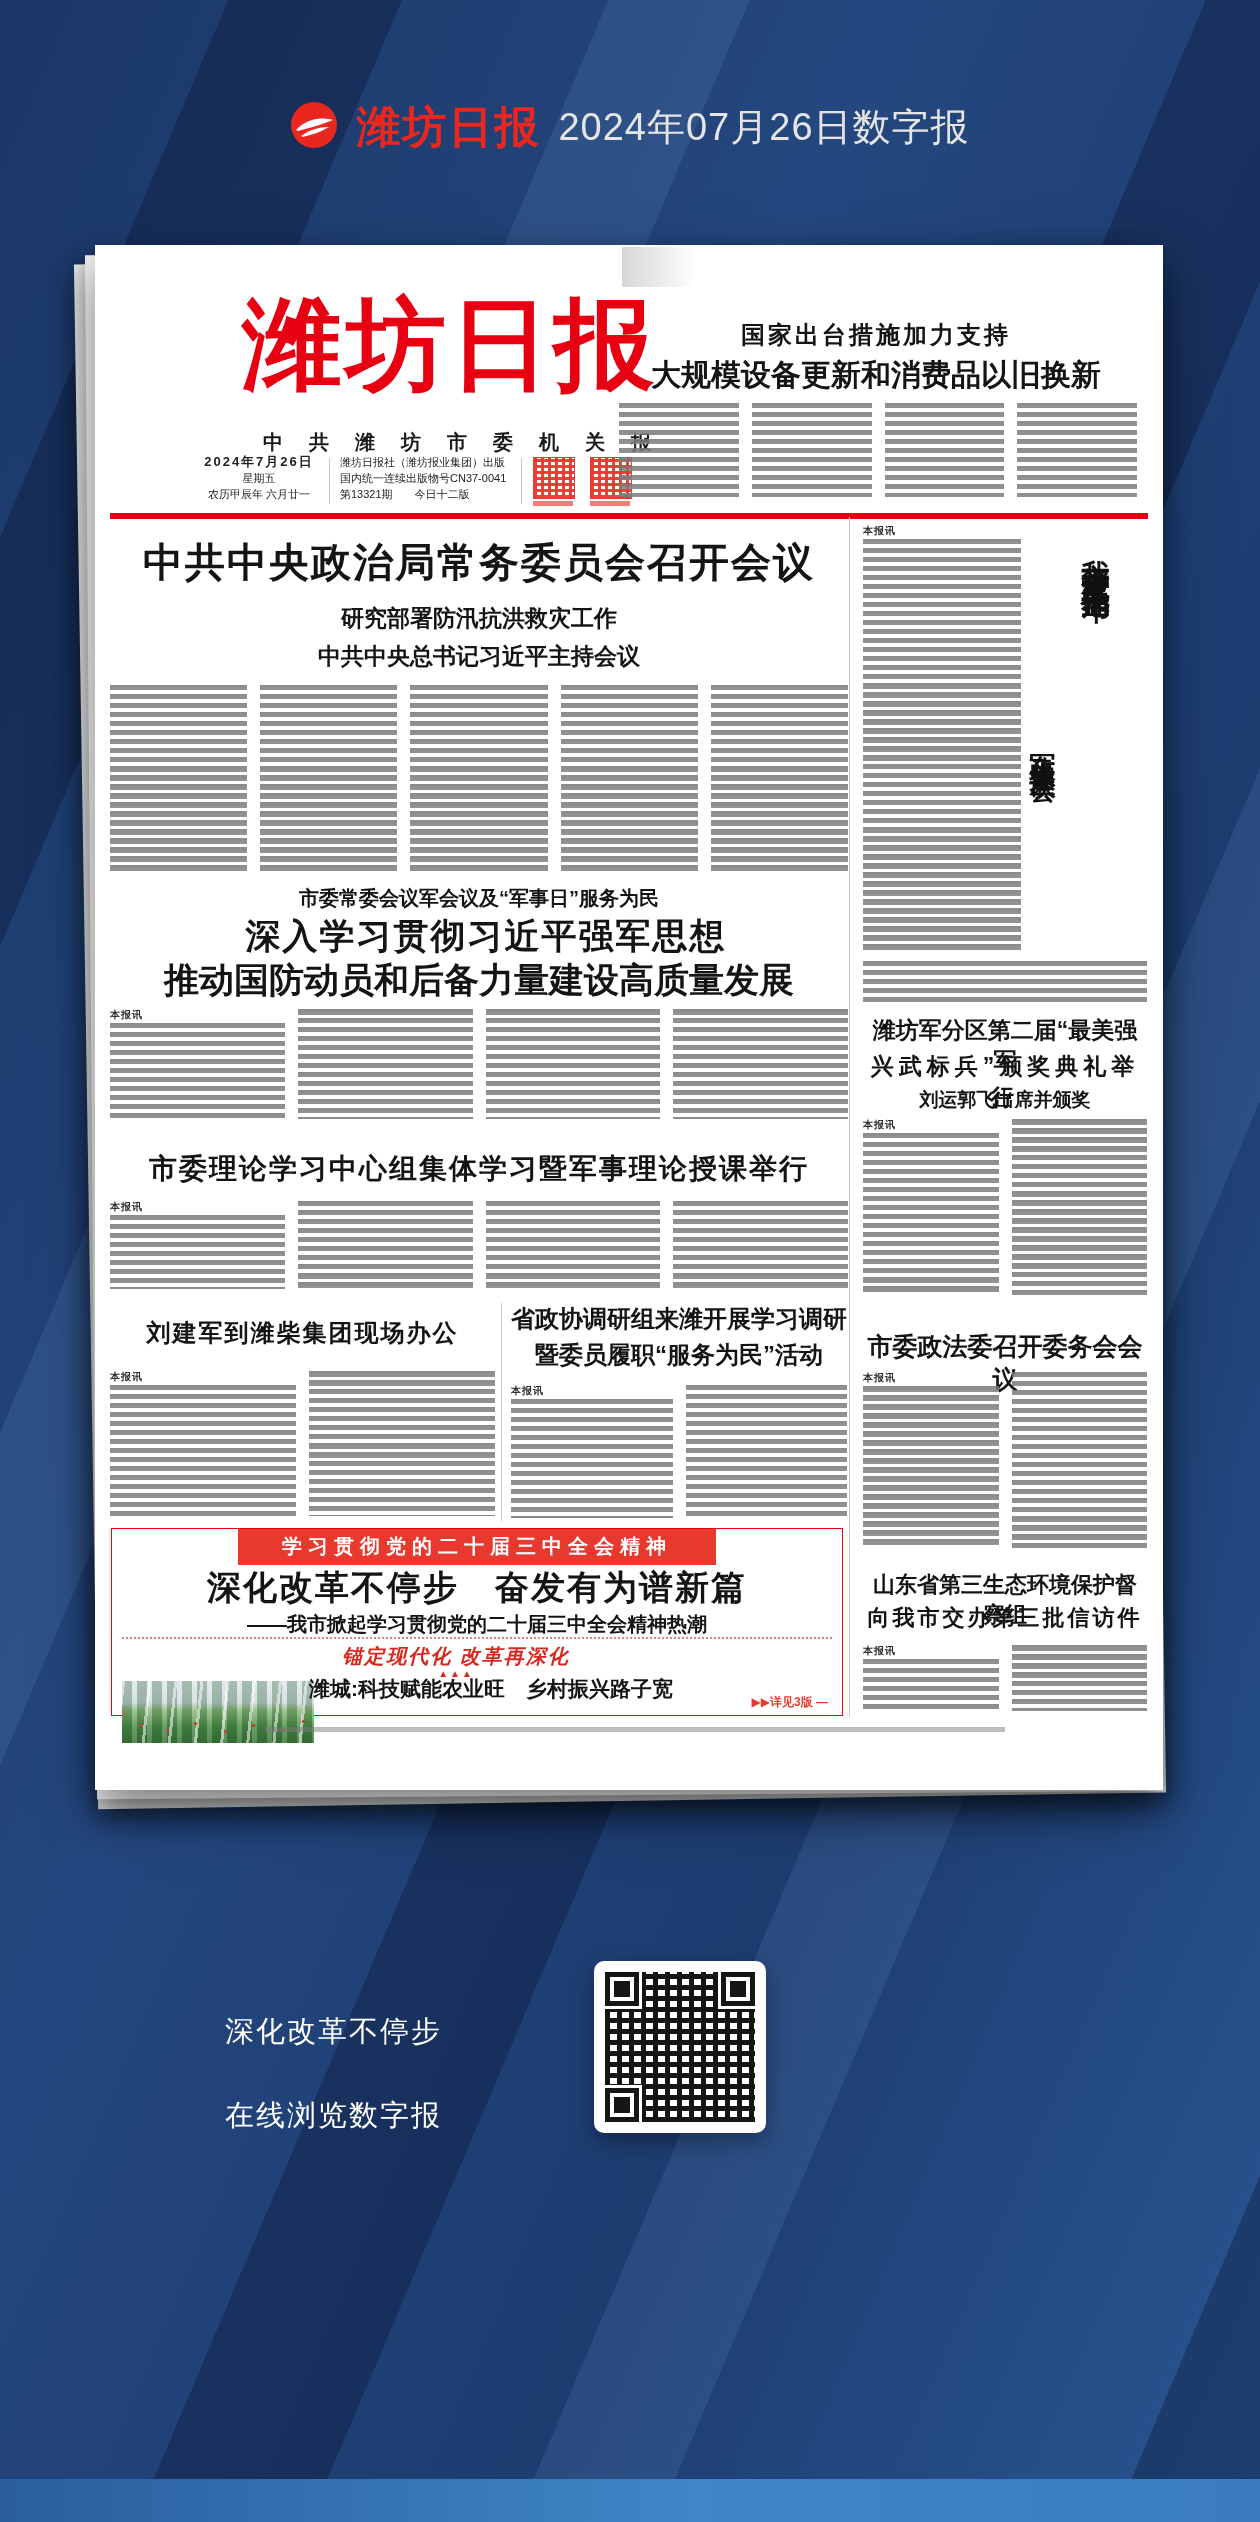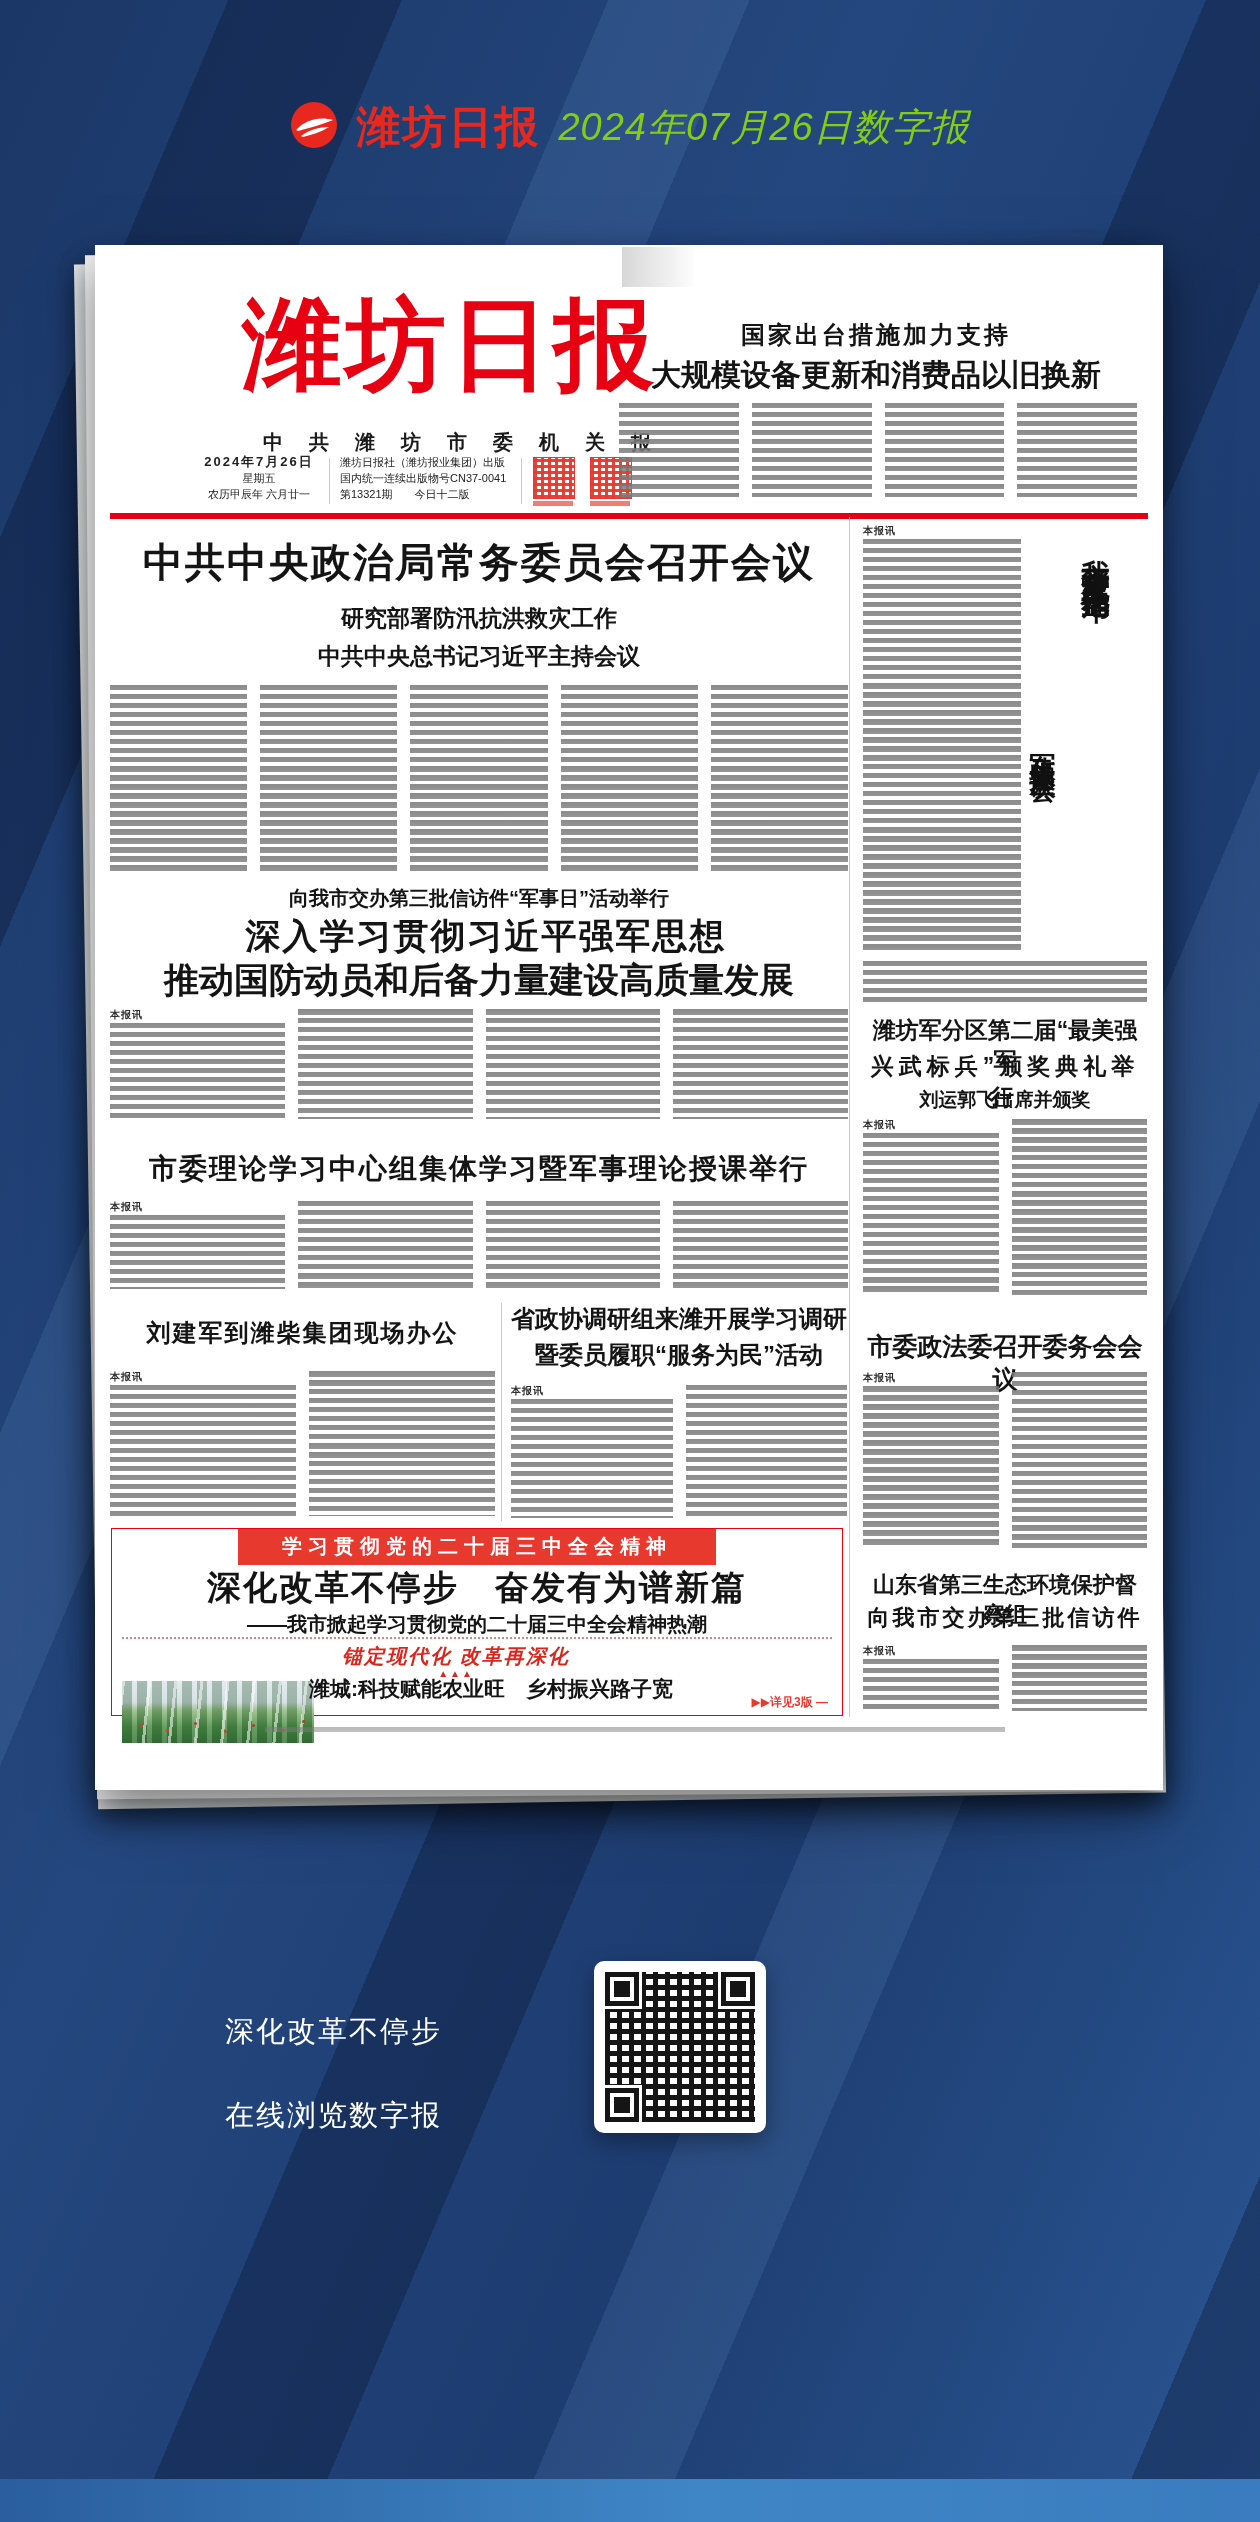--- a/index.html
+++ b/index.html
@@ -12,21 +12,21 @@
         rgba(10,22,52,0) 0 210px, rgba(10,22,52,.38) 210px 370px,
         rgba(10,22,52,0) 370px 560px, rgba(120,165,220,.14) 560px 690px,
         rgba(10,22,52,0) 690px 900px),
       linear-gradient(113deg,#1b3767 0%,#24477f 38%,#1d3c70 68%,#2a5693 100%);
   }
   .abs{position:absolute;}
   .ctr{text-align:center;}
   
   .app-header{left:0;right:0;top:92px;height:70px;display:flex;align-items:center;justify-content:center;gap:18px;}
   .brand-text{font-family:"Liberation Serif","DejaVu Serif",serif;font-weight:bold;font-size:44px;color:#e8281e;letter-spacing:2px;}
-  .date-text{color:#84cc16;font-size:38px;font-weight:500;letter-spacing:1px;font-style:italic;}
+  .date-text{color:#e5e5e5;font-size:38px;font-weight:500;letter-spacing:1px;}
   
   .sheet{background:#eef0f1;box-shadow:0 10px 26px rgba(0,0,0,.35);}
   .page{
     left:95px;top:245px;width:1068px;height:1545px;background:#fff;
     box-shadow:0 22px 48px rgba(0,0,0,.5);z-index:3;
   }
   .corner-shade{background:linear-gradient(90deg,#d7d7d7,#fdfdfd);}
   
   .hl{font-family:"Liberation Serif","DejaVu Serif",serif;font-weight:bold;color:#141414;}
   .hs{font-family:"Liberation Sans","DejaVu Sans",sans-serif;font-weight:bold;color:#141414;}
@@ -153,21 +153,21 @@
         <div class="ft"></div>
       </div>
     <div class="col">
         <div class="ft"></div>
       </div>
     <div class="col">
         <div class="ft"></div>
       </div>
   </div>
 
-  <div class="abs hs ctr" style="left:15px;top:640px;width:738px;font-size:20px;">向我市交办第三批信访件“军事日”活动举行</div>
+  <div class="abs hs ctr" style="left:15px;top:640px;width:738px;font-size:20px;">市委常委会议军会议及“军事日”服务为民</div>
   <div class="abs hl ctr" style="left:22px;top:668px;width:738px;font-size:35px;letter-spacing:2px;">深入学习贯彻习近平强军思想</div>
   <div class="abs hl ctr" style="left:15px;top:712px;width:738px;font-size:35px;">推动国防动员和后备力量建设高质量发展</div>
   <div class="abs cols" style="left:15px;top:764px;width:738px;height:110px;">
     <div class="col">
         <span class="lead">本报讯</span>
         <div class="ft"></div>
       </div>
     <div class="col">
         <div class="ft"></div>
       </div>

